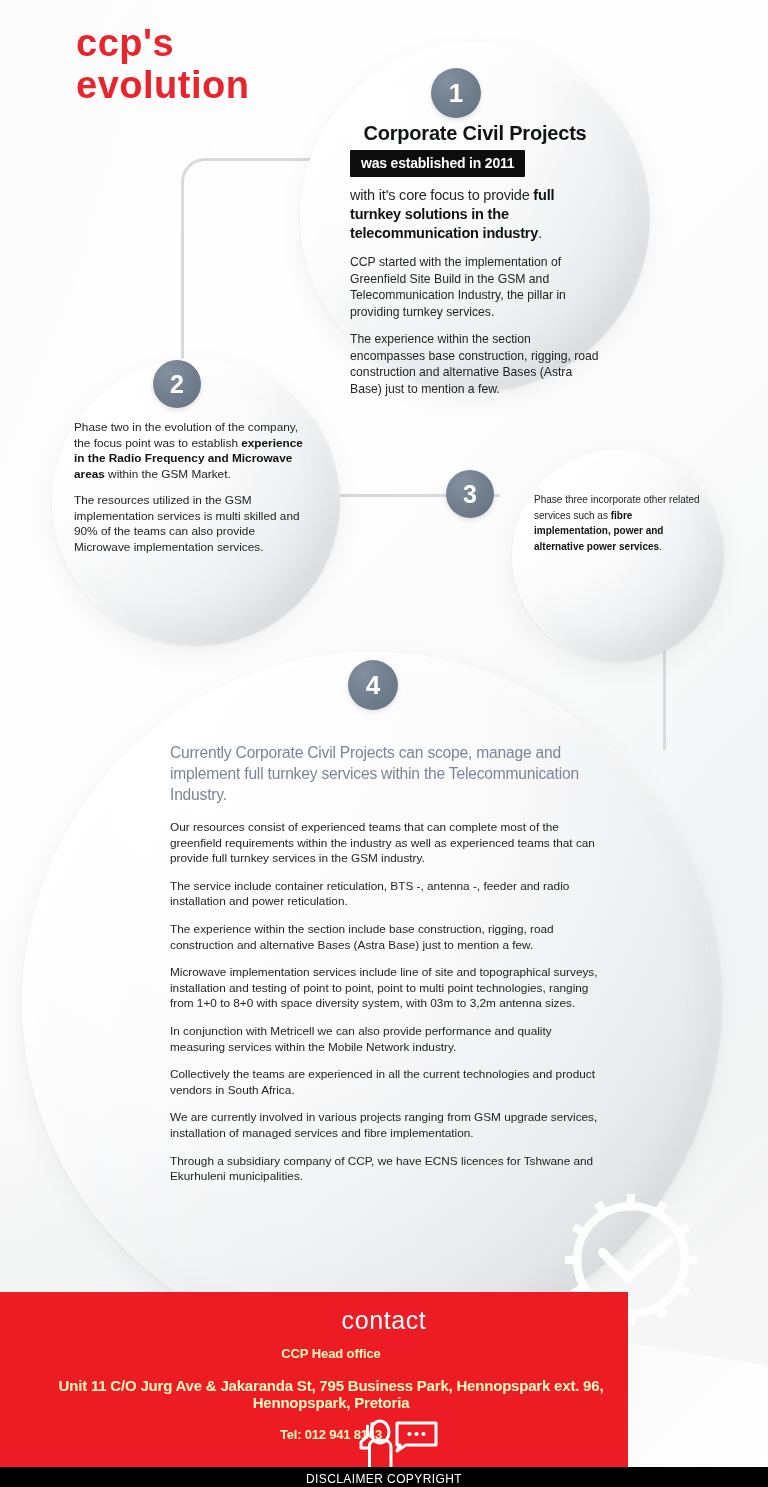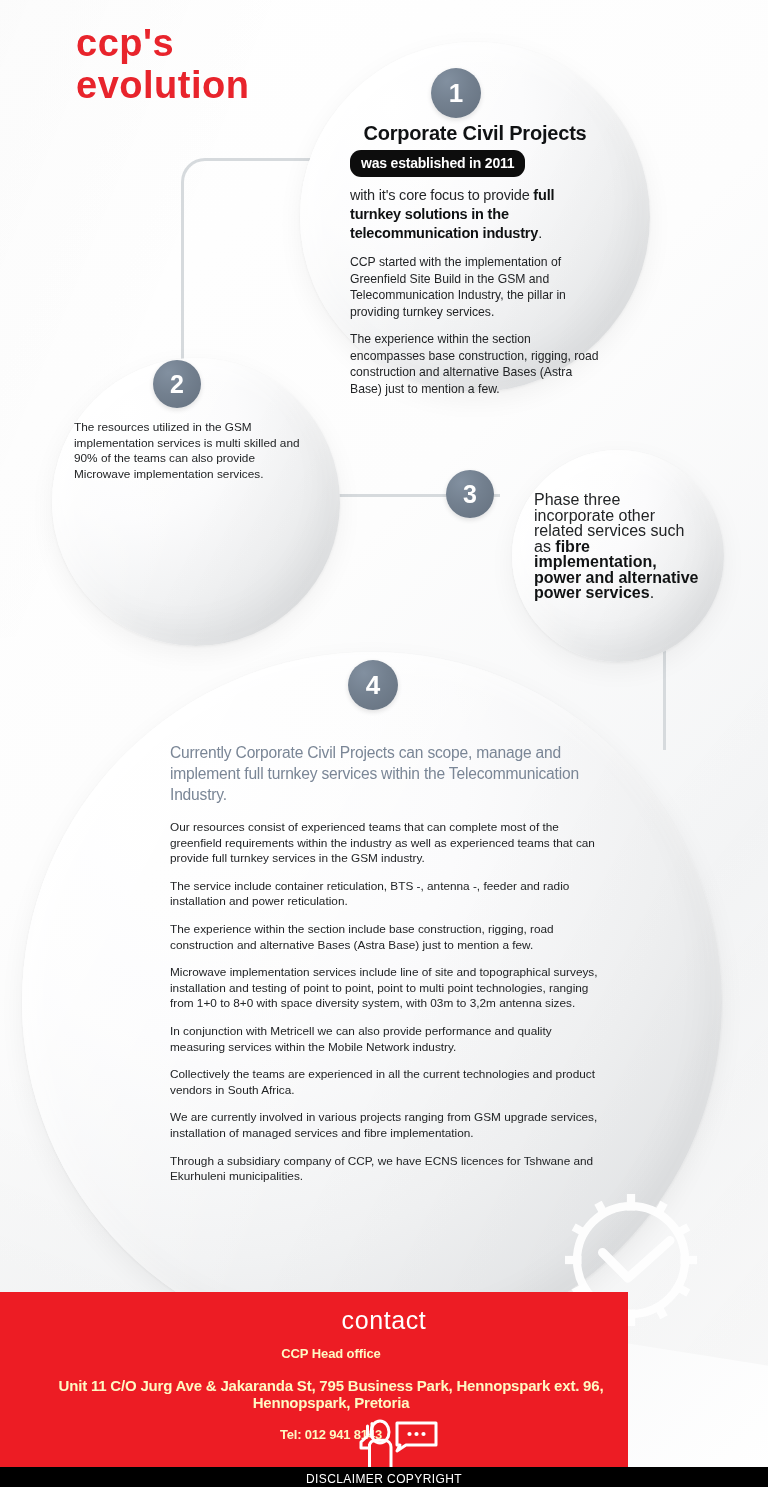--- a/index.html
+++ b/index.html
@@ -139,35 +139,35 @@
   #text1 { left:350px; top:124px; width:250px; font-size:12.2px; line-height:16.5px; }
   #text1 .h-name {
     font-size:20px; line-height:19px; font-weight:700; color:#101214;
     margin-bottom:7px; letter-spacing:-0.2px;text-align:center;
   }
   #text1 .pill {
     display:inline-block;
     background:#0d0d0d; color:#ffffff;
     font-size:14px; line-height:14px; font-weight:700;
     padding:6px 11px 7px 11px;
-    border-radius:11px;
+    border-radius:1px;
     letter-spacing:-0.2px;
     margin-bottom:9px;
   }
   #text1 .lead {
     font-size:14.5px; line-height:19px; font-weight:400; color:#26282a;
     margin-bottom:11px; letter-spacing:-0.2px;
   }
   #text1 .lead b { font-weight:700; color:#0f1112; }
 
   
   #text2 { left:74px; top:420px; width:235px; font-size:11.8px; line-height:15.5px; }
 
   
-  #text3 { left:534px; top:492px; width:170px; font-size:16px; line-height:15.5px; }
+  #text3 { left:534px; top:492px; width:170px; font-size:10px; line-height:15.5px; }
 
   
   #text4 { left:170px; top:742px; width:432px; }
   #text4 .h4 {
     font-size:15.6px; line-height:21px;
     color:#7a8696; font-weight:400;
     margin-bottom:15px; letter-spacing:-0.2px;
   }
   #text4 .body { font-size:11.8px; line-height:15.6px; color:#222426; }
   #text4 .body p { margin:0 0 12px 0; }
@@ -263,20 +263,21 @@
     <div class="lead"><span>with it's core focus to provide </span><b>full turnkey solutions in the telecommunication industry</b><span>.</span></div>
     <p>CCP started with the implementation of Greenfield Site Build in the GSM and Telecommunication Industry, the pillar in providing turnkey services.</p>
     <p>The experience within the section encompasses base construction, rigging, road construction and alternative Bases (Astra Base) just to mention a few.</p>
   </div>
 
   <div class="bubble" id="bubble2">
     <div class="glass"></div>
   </div>
   <div class="badge" id="badge2">2</div>
   <div class="txt" id="text2">
+    <p><span>Phase two in the evolution of the company, the focus point was to establish </span><b>experience in the Radio Frequency and Microwave areas</b><span> within the GSM Market.</span></p>
     <p>The resources utilized in the GSM implementation services is multi skilled and 90% of the teams can also provide Microwave implementation services.</p>
   </div>
 
   <div class="bubble" id="bubble3">
     <div class="glass"></div>
   </div>
   <div class="badge" id="badge3">3</div>
   <div class="txt" id="text3">
     <p><span>Phase three incorporate other related services such as </span><b>fibre implementation, power and alternative power services</b><span>.</span></p>
   </div>

